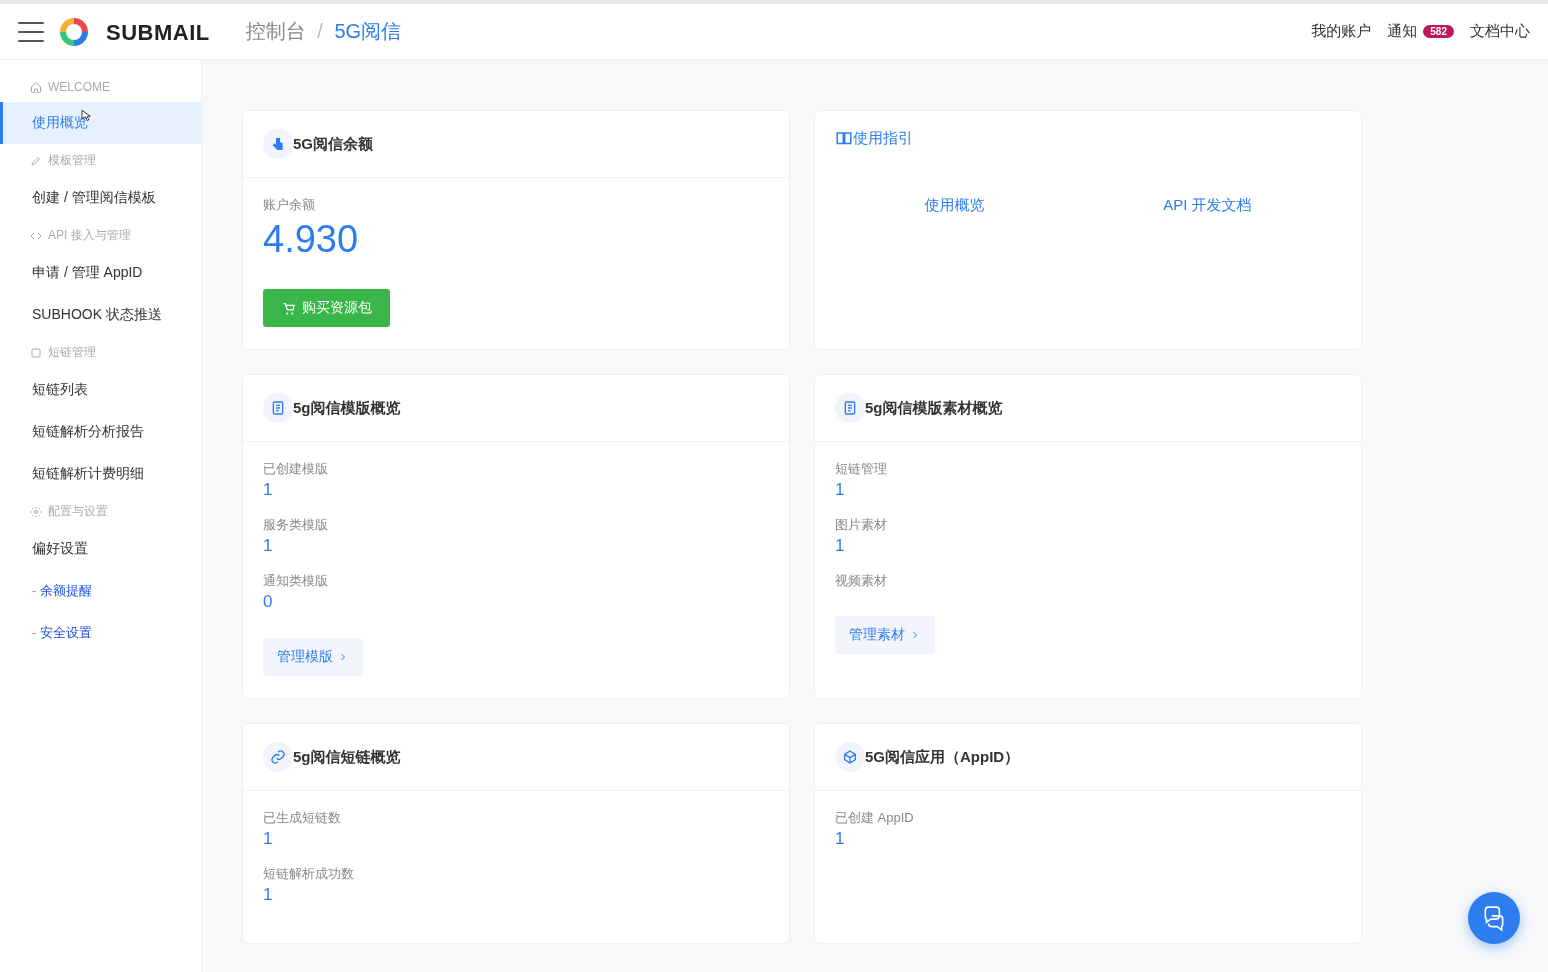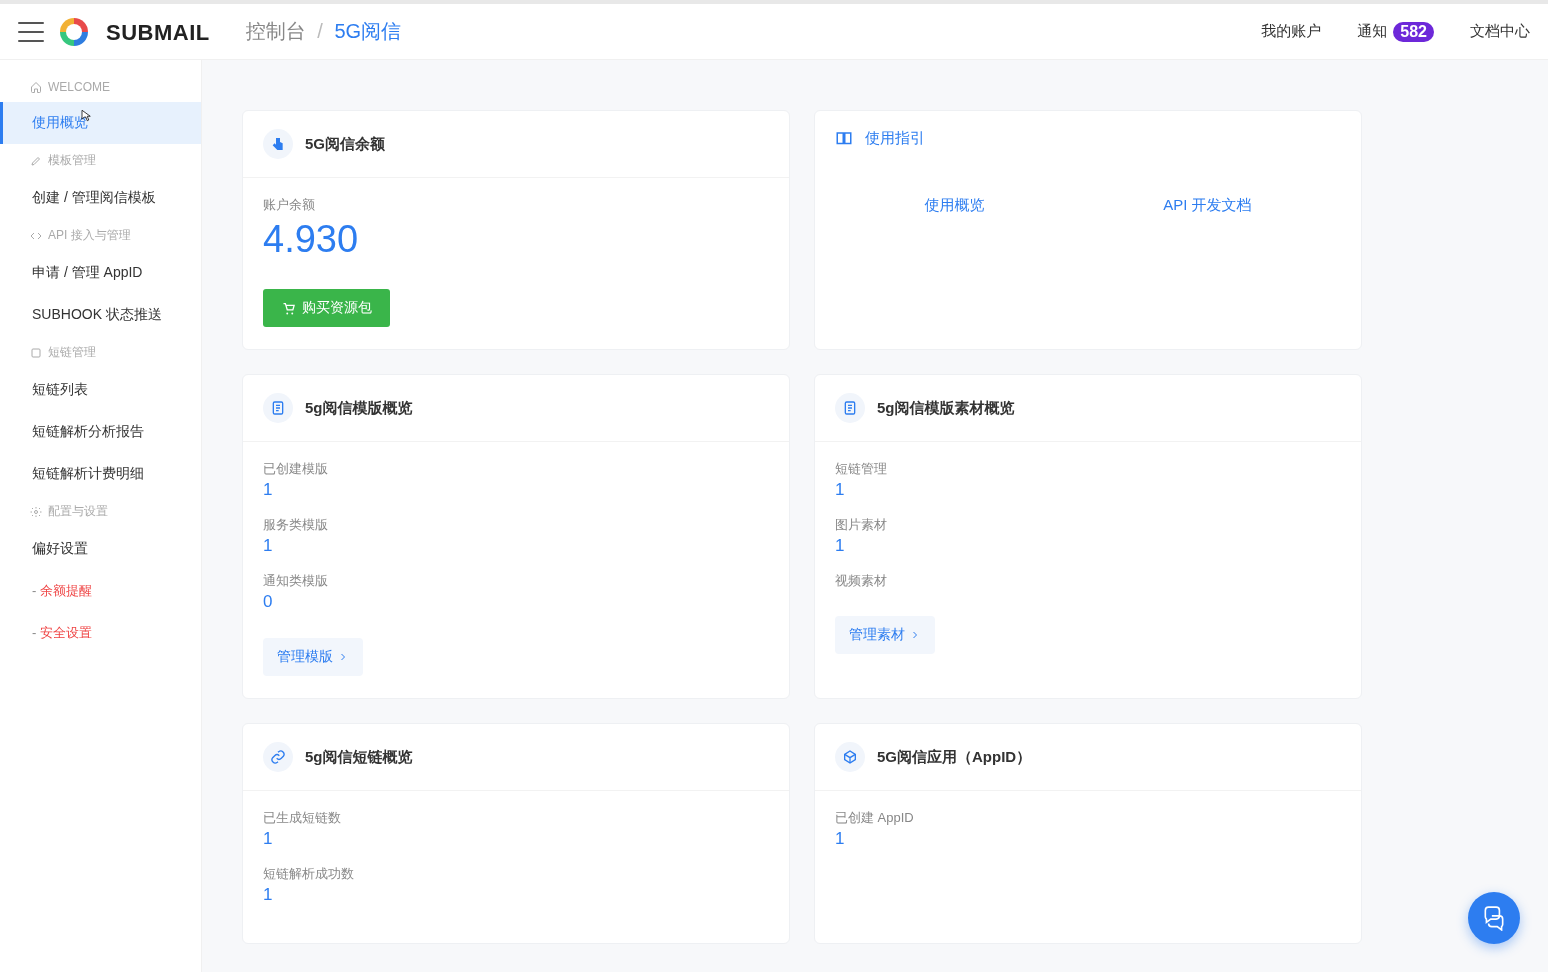--- a/index.html
+++ b/index.html
@@ -10,40 +10,40 @@
 .header { height: 56px; background: #fff; display: flex; align-items: center; padding: 0 18px; border-bottom: 1px solid #f0f0f0; }
 .hamburger { width: 26px; height: 20px; display: flex; flex-direction: column; justify-content: space-between; cursor: pointer; margin-right: 16px; }
 .hamburger span { display: block; height: 2px; background: #555; border-radius: 1px; }
 .logo { display: flex; align-items: flex-end; gap: 18px; }
 .logo-mark { width: 28px; height: 28px; border-radius: 50%; background: conic-gradient(#e84a4a 0 90deg, #2e7de0 90deg 180deg, #36c77e 180deg 270deg, #f2b134 270deg 360deg); position: relative; }
 .logo-mark::after { content: ""; position: absolute; inset: 6px; background: #fff; border-radius: 50%; }
 .logo-text { font-size: 22px; font-weight: 700; color: #222; letter-spacing: 0.5px; }
 .breadcrumb { margin-left: 36px; font-size: 20px; color: #888; }
 .breadcrumb .sep { margin: 0 6px; color: #bbb; }
 .breadcrumb .active { color: #2d7df0; }
-.header-right { margin-left: auto; display: flex; align-items: center; gap: 36px; font-size: 15px; color: #333; }
+.header-right { margin-left: auto; display: flex; align-items: center; gap: 16px; font-size: 15px; color: #333; }
 .header-right a { cursor: pointer; }
 .notif { display: flex; align-items: center; gap: 6px; }
-.badge { background: #6d28d9; color: #fff; font-size: 16px; padding: 1px 7px; border-radius: 10px; font-weight: 600; }
+.badge { background: #be185d; color: #fff; font-size: 10px; padding: 1px 7px; border-radius: 10px; font-weight: 600; }
 
 .layout { display: flex; min-height: calc(100vh - 60px); }
 
 .sidebar { width: 202px; background: #fff; border-right: 1px solid #f0f0f0; padding-top: 12px; flex-shrink: 0; }
 .sidebar .section-label { font-size: 12px; color: #aaa; padding: 8px 30px; display: flex; align-items: center; gap: 6px; }
 .sidebar .section-label svg { width: 12px; height: 12px; }
 .sidebar .nav-item { font-size: 14px; color: #333; padding: 12px 18px 12px 32px; cursor: pointer; }
-.sidebar .nav-item.sub { padding-left: 32px; font-size: 13px; color: #ef4444; }
+.sidebar .nav-item.sub { padding-left: 32px; font-size: 13px; color: #1d4ed8; }
 .sidebar .nav-item.sub::before { content: "- "; color: #888; }
 .sidebar .nav-item.active { background: #e7f1fd; color: #2d7df0; position: relative; }
 .sidebar .nav-item.active::before { content: ""; position: absolute; left: 0; top: 0; bottom: 0; width: 3px; background: #2d7df0; }
 
 .main { flex: 1; padding: 50px 40px; max-width: 1200px; }
 .grid { display: grid; grid-template-columns: 1fr 1fr; gap: 24px; }
 .card { background: #fff; border: 1px solid #eef0f3; border-radius: 6px; overflow: hidden; }
-.card-header { padding: 18px 20px; display: flex; align-items: center; gap: 12px; border-bottom: 1px solid #f2f2f2; }
+.card-header { padding: 18px 20px; display: flex; align-items: center; border-bottom: 1px solid #f2f2f2; }
 .card-header.noborder { border-bottom: none; }
 .card-icon { width: 30px; height: 30px; border-radius: 50%; background: #f1f5fb; display: flex; align-items: center; justify-content: center; }
 .card-icon svg { width: 16px; height: 16px; }
 .card-title { font-size: 15px; font-weight: 600; color: #333; }
 .card-title.linkish { color: #2d7df0; font-weight: 500; }
 .card-body { padding: 18px 20px 22px; }
 
 .balance-label { font-size: 13px; color: #888; margin-bottom: 4px; }
 .balance-value { font-size: 38px; color: #2d7df0; font-weight: 400; margin-bottom: 28px; }
 .buy-btn { background: #3ab54a; color: #fff; border: none; padding: 10px 18px; border-radius: 3px; font-size: 14px; cursor: pointer; display: inline-flex; align-items: center; gap: 6px; }

